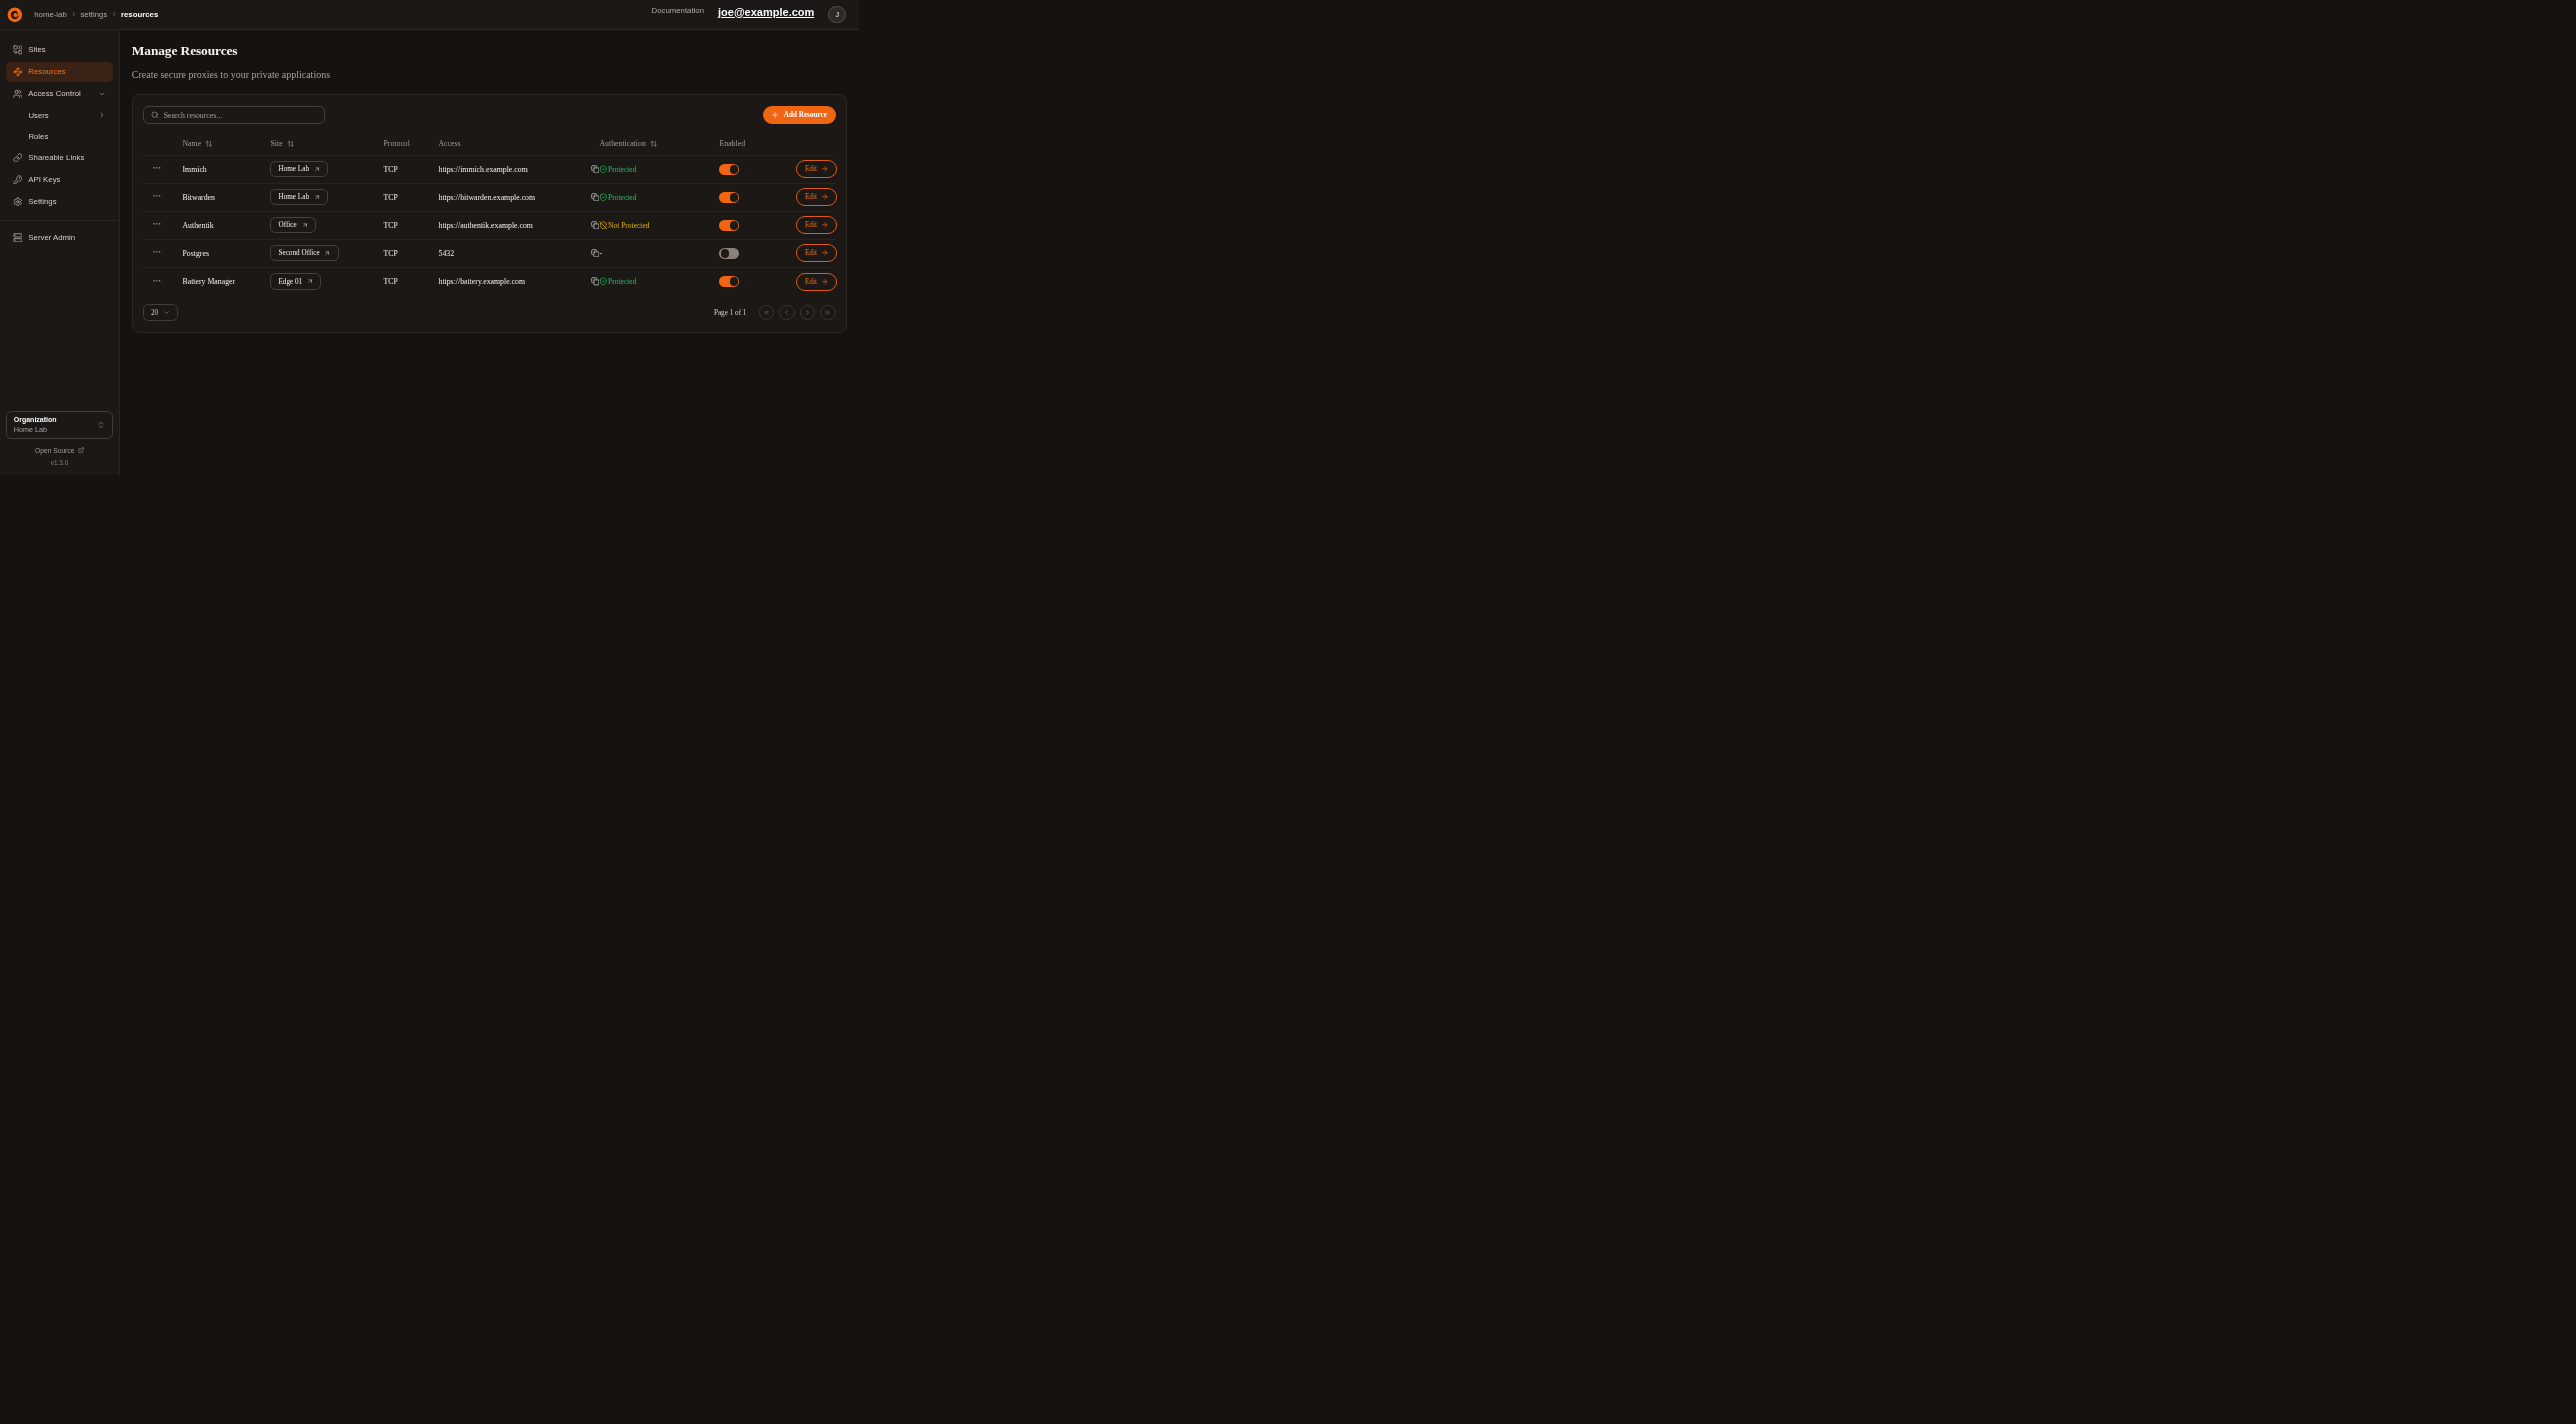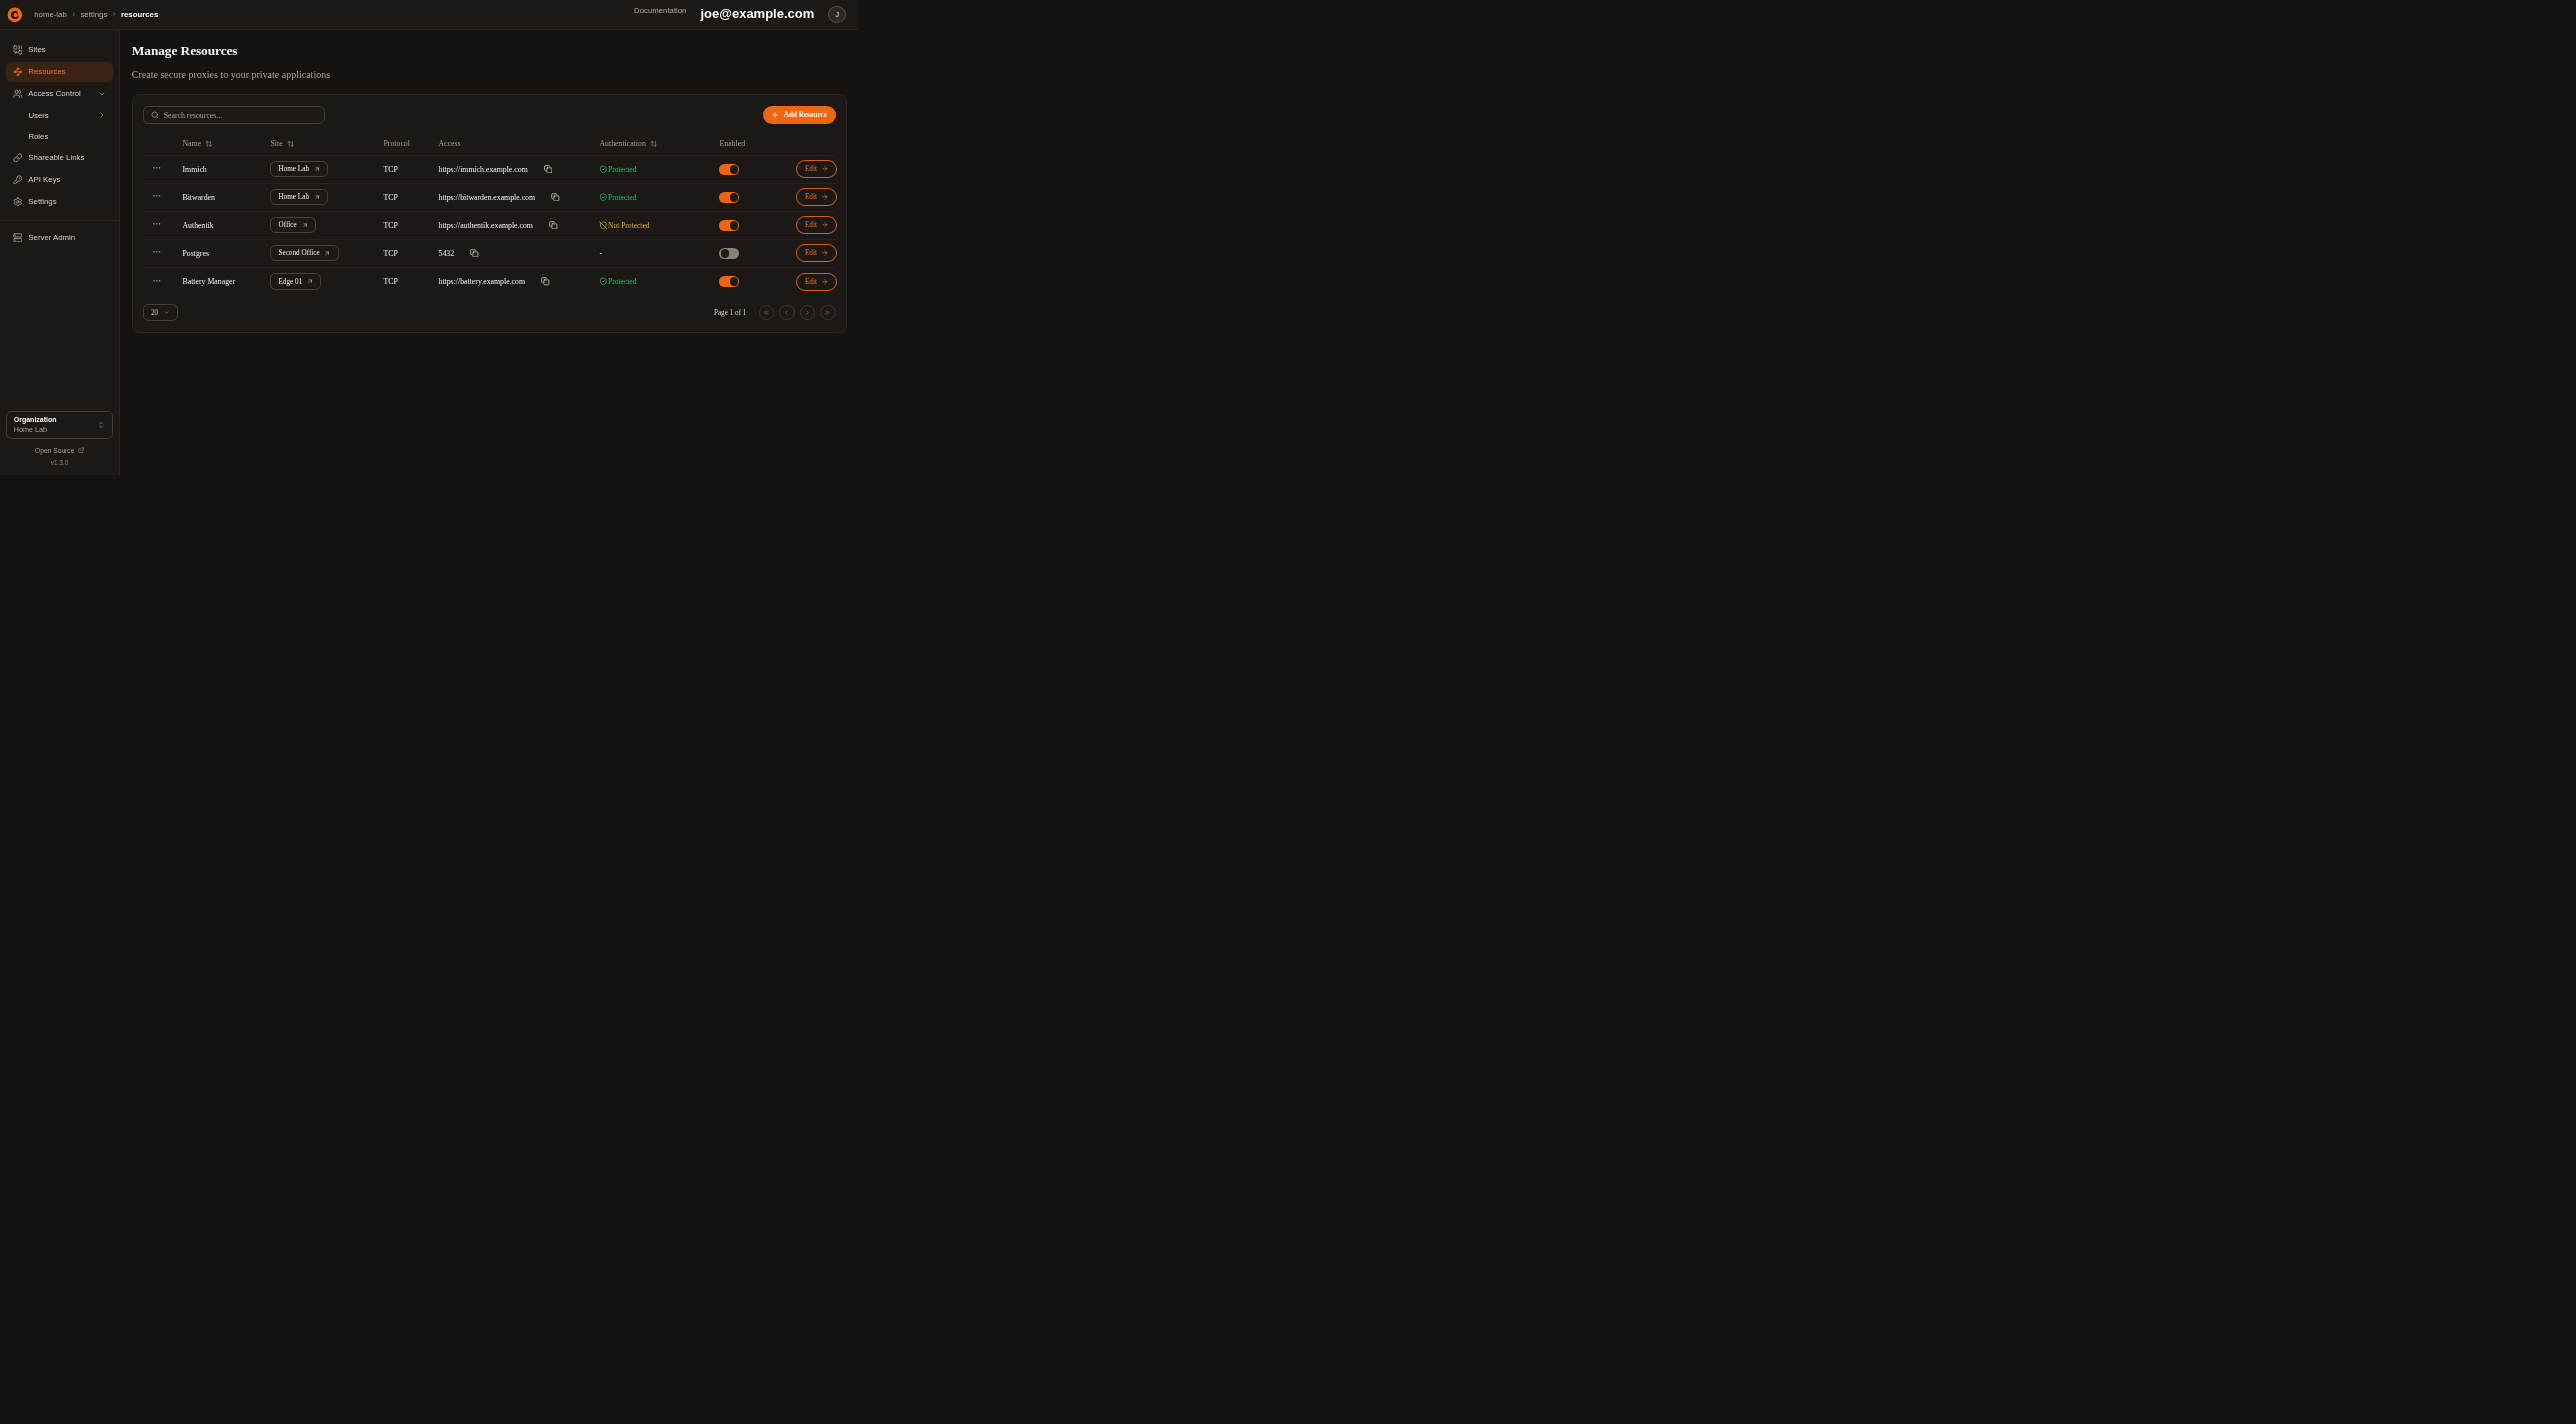--- a/index.html
+++ b/index.html
@@ -18,21 +18,21 @@
     background:#1b1816; border-bottom:0.5px solid #2a2521;
     padding:0 13px 0 6.4px;
   }
   .logo { width:17.7px; height:17.7px; margin-right:10.2px; }
   .crumbs { display:flex; align-items:center; gap:5.4px; font-size:7.8px; }
   .crumb { color:#b0a9a2; cursor:pointer; }
   .crumb-sep { color:#7d766f; font-size:8.6px; line-height:1; }
   .crumb.current { color:#fafaf9; font-weight:700; }
   .topbar-right { margin-left:auto; display:flex; align-items:flex-start; gap:14px; }
   .doc-link { color:#b0a9a2; font-size:7.8px; cursor:pointer; }
-  .user-email { color:#fafaf9; font-size:13px; font-weight:700; }
+  .user-email { color:#fafaf9; font-size:11px; font-weight:700;text-decoration:underline; }
   .avatar {
     width:17.7px; height:17.7px; border-radius:50%static;
     border-radius:50%; background:#2e2925; border:0.5px solid #56504a;
     display:flex; align-items:center; justify-content:center;
     font-size:7px; color:#f5f2ef; cursor:pointer;
   }
 
   
   .app { display:flex; height:445px; }
   .sidebar {
@@ -104,21 +104,21 @@
   .trow:last-child { border-bottom:none; }
   .cell-menu { padding-left:8.6px; }
   .menu-btn { width:11.8px; height:11.8px; color:#e7e2dd; cursor:pointer; background:none; border:none; }
   .menu-btn svg { width:9.7px; height:9.7px; }
   .site-pill {
     display:inline-flex; align-items:center; gap:4.8px; height:16.6px; padding:0 7px;
     border:0.5px solid #474139; border-radius:5.4px; background:transparent;
     color:#f5f2ef; font-size:7.2px; font-weight:500; font-family:inherit; cursor:pointer;
   }
   .site-pill .nic { width:6.4px; height:6.4px; color:#d8d3cd; }
-  .cell-access { display:flex; align-items:center; gap:16px; }
+  .cell-access { display:flex; align-items:center; gap:16px;justify-content:space-between; }
   .copy-btn { width:8.6px; height:8.6px; color:#ded9d3; background:none; border:none; cursor:pointer; padding:0; }
   .copy-btn svg { width:8.6px; height:8.6px; }
   .auth { display:flex; align-items:center; gap:0; font-size:7.5px;text-align:right; }
   .auth .sh { width:8.6px; height:8.6px; display:none; }
   .auth.protected { color:#27c064; }
   .auth.protected .shield-check { display:block; }
   .auth.not_protected { color:#e2b60e; }
   .auth.not_protected .shield-off { display:block; }
   .auth.none { color:#f5f2ef; }
   .switch { width:20px; height:10.7px; border-radius:536px; position:relative; cursor:pointer; }

